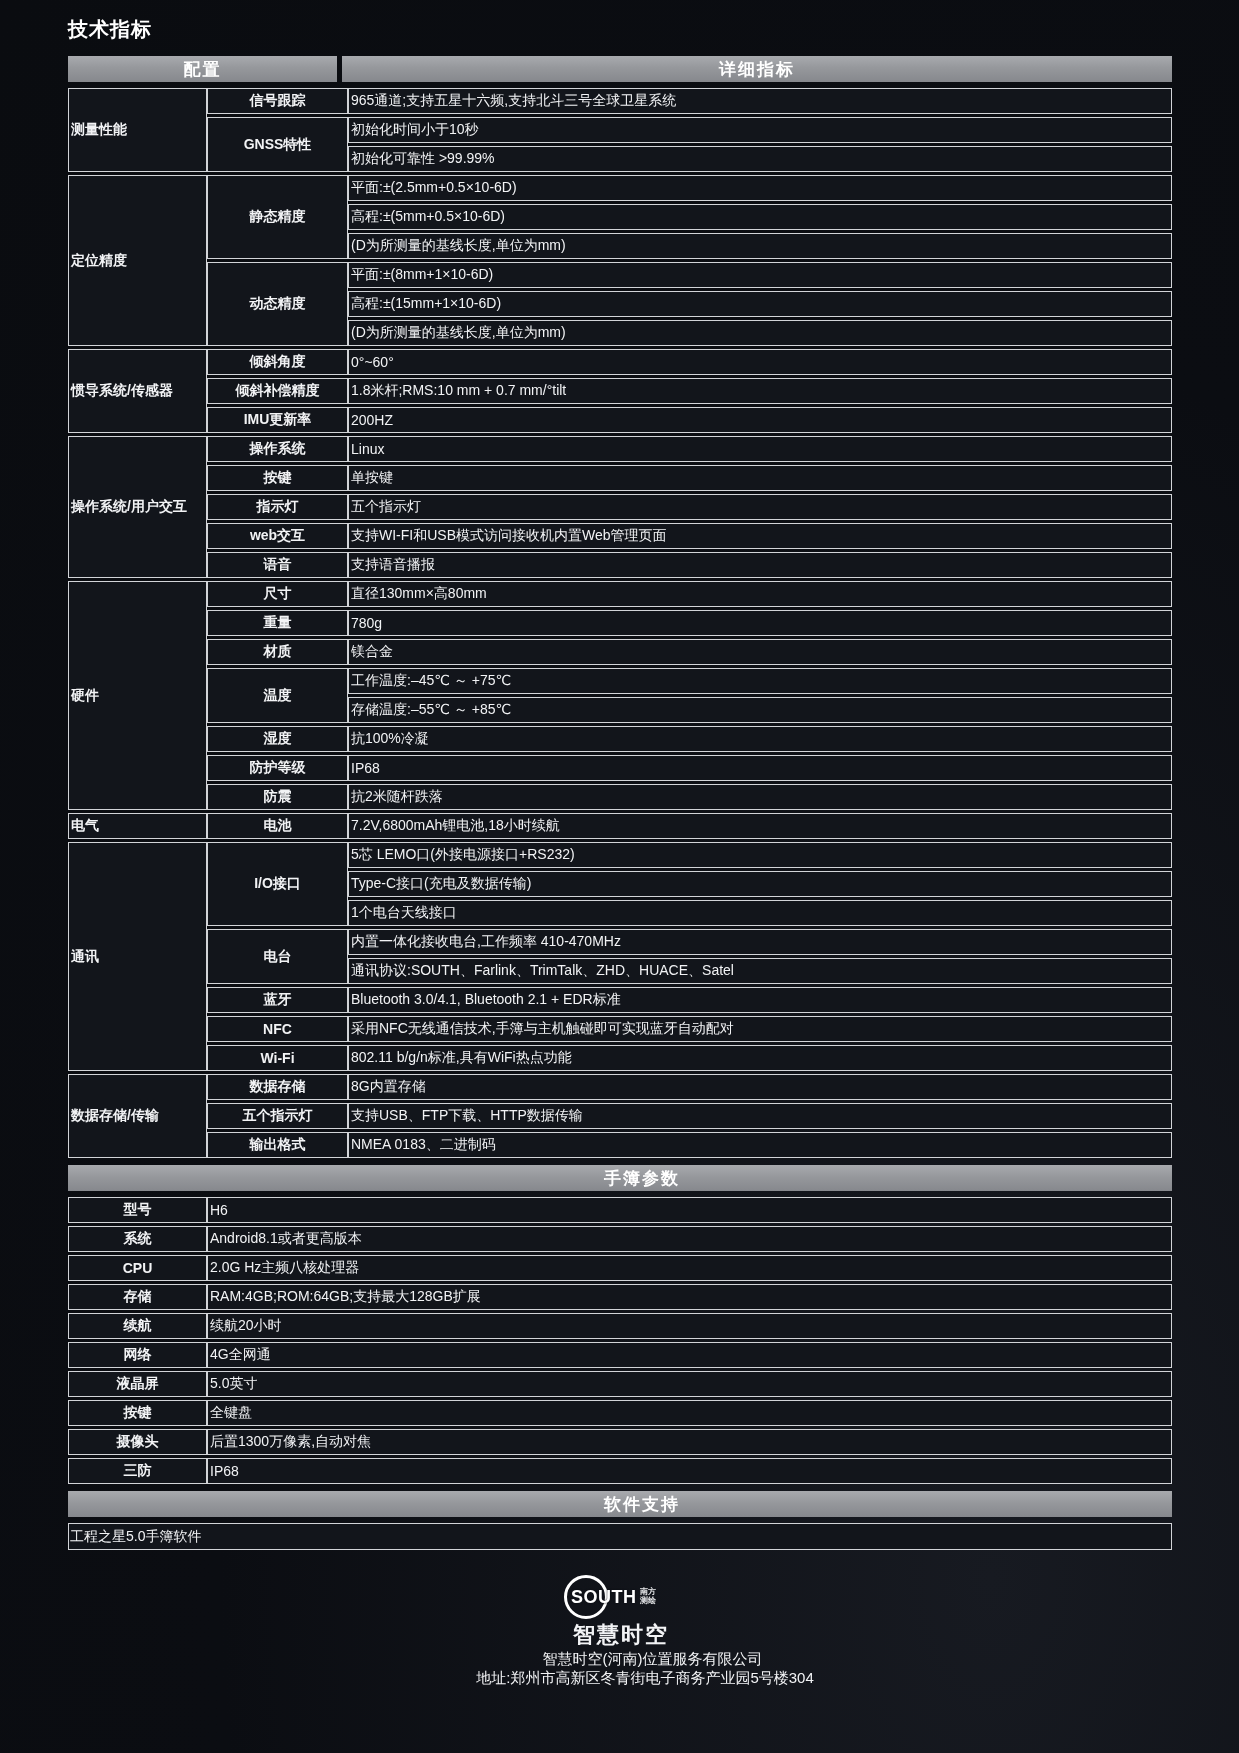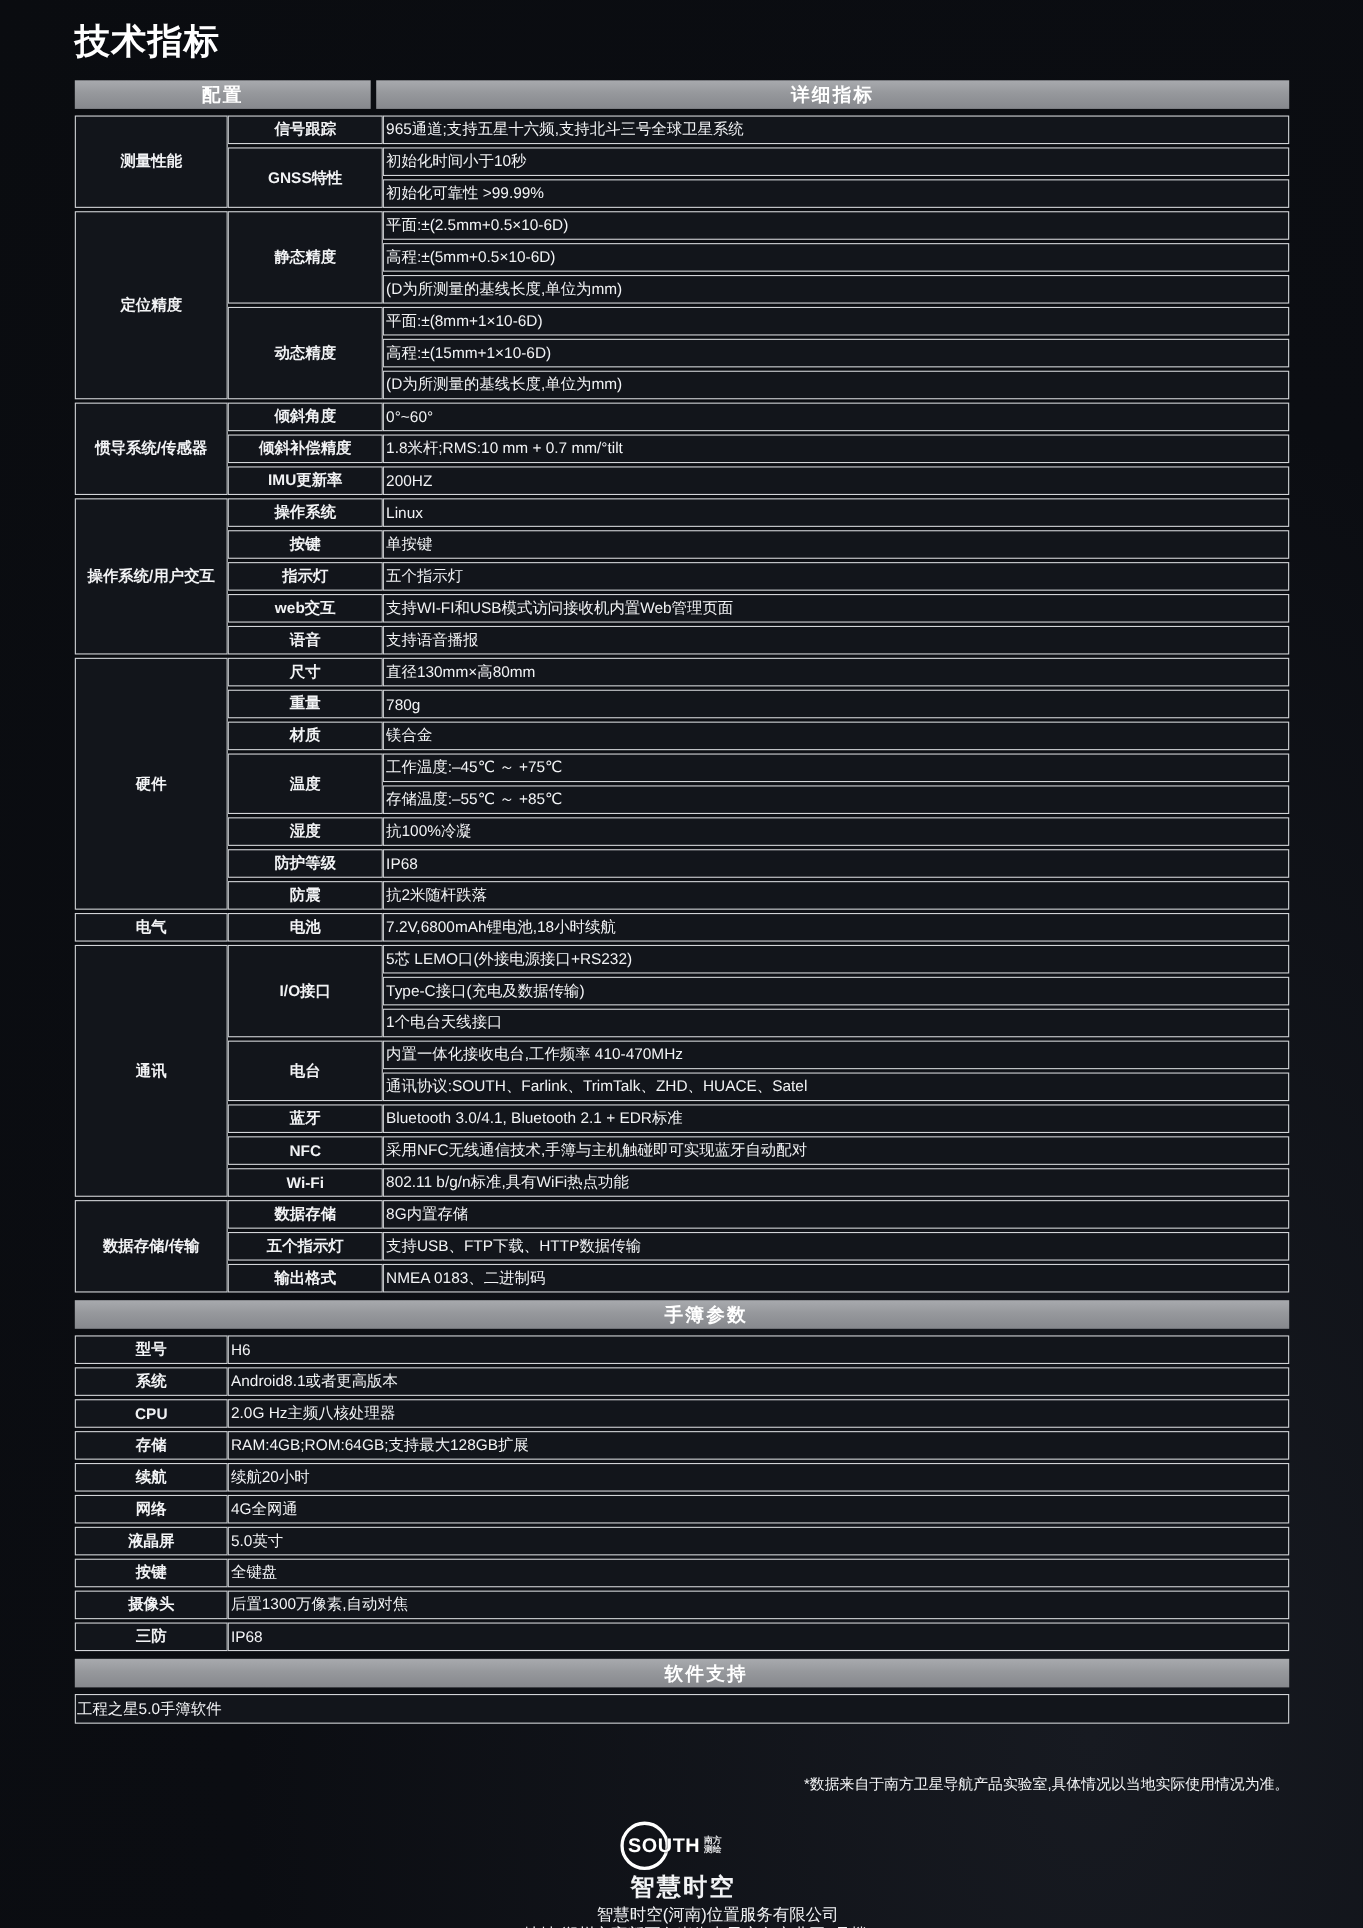--- a/index.html
+++ b/index.html
@@ -8,21 +8,21 @@
     width:1239px; height:1753px;
     box-sizing:border-box;
     padding:16px 67px 0 68px;
     background: radial-gradient(ellipse at 80% 90%, #171a21 0%, #0b0d12 55%, #0a0c10 100%);
     font-family:"Liberation Sans","DejaVu Sans",sans-serif;
     color:#f2f3f5;
     overflow:hidden;
   }
   .page-title {
     margin:0 0 13px 0;
-    font-size:32px; font-weight:bold; letter-spacing:1px; color:#ffffff;
+    font-size:20px; font-weight:bold; letter-spacing:1px; color:#ffffff;
   }
   .bar {
     height:26px;
     background:linear-gradient(180deg,#a8aaae 0%,#96989c 45%,#86888d 100%);
     display:flex; align-items:center; justify-content:center;
     color:#ffffff; font-weight:bold; font-size:17px; letter-spacing:2px;
   }
   .hdr-row { display:flex; gap:5px; }
   .hdr-config { width:269px; }
   .hdr-detail { flex:1; }
@@ -33,21 +33,21 @@
     margin-top:3px;
   }
   table.spec td {
     border:1px solid #d2d4d8;
     background:#12151b;
     height:22px;
     font-size:14px;
     padding:1px 2px;
     overflow:hidden; white-space:nowrap;
   }
-  td.cat   { width:133px; text-align:center; font-weight:bold; }
+  td.cat   { width:133px; font-weight:bold; }
   td.sub   { width:135px; text-align:center; font-weight:bold; }
   td.det   { padding-left:26px; text-align:left; }
   td.clabel{ width:133px; text-align:center; font-weight:bold; }
   td.cval  { padding-left:40px; text-align:left; }
 
   .section-bar { margin-top:4px;padding-left:44px; }
   .software-box {
     margin-top:6px;
     height:25px;
     border:1px solid #d2d4d8;
@@ -293,21 +293,20 @@
           <td class="clabel">三防</td>
           <td class="cval">IP68</td>
         </tr>
       </tbody>
   </table>
 
   <div class="bar section-bar">软件支持</div>
 
   <div class="software-box">工程之星5.0手簿软件</div>
 
-  <div class="footnote">*数据来自于南方卫星导航产品实验室,具体情况以当地实际使用情况为准。</div>
 
   <div class="footer">
     <div class="south-logo">
       <span class="south-circle"></span>
       <span class="south-text">SOUTH</span>
       <span class="south-sub">
         <span>南方</span><br>
         <span>测绘</span>
       </span>
     </div>

